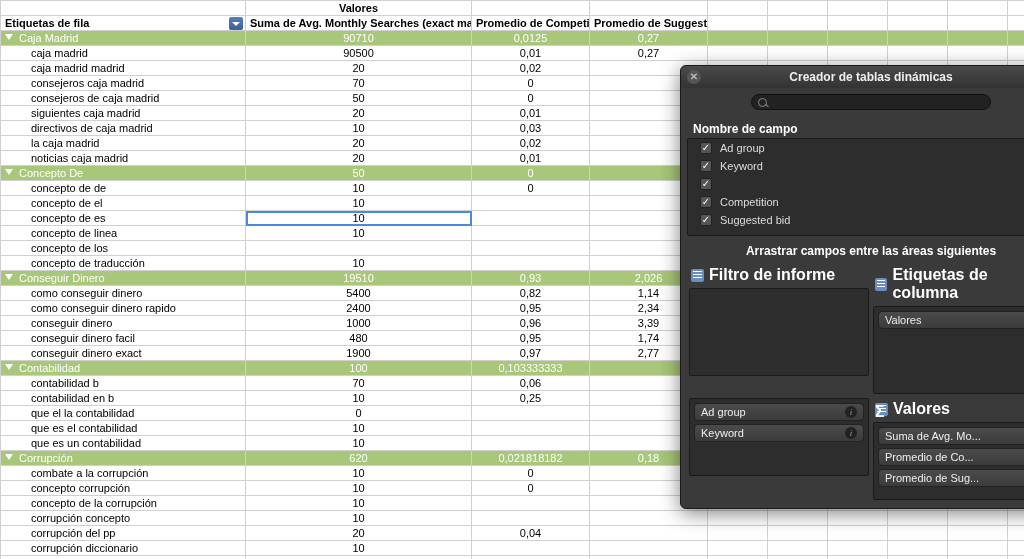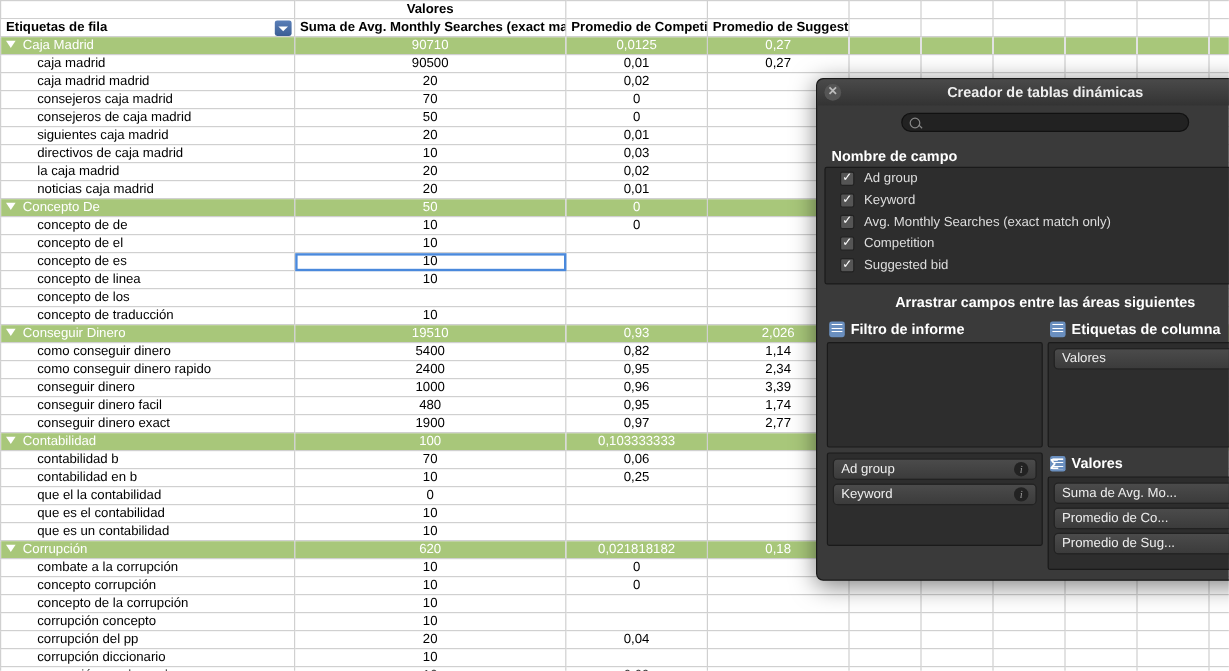--- a/index.html
+++ b/index.html
@@ -205,21 +205,21 @@
     display: flex;
     flex-direction: column;
   }
   .area-header {
     display: flex;
     align-items: center;
     gap: 5px;
     padding: 2px 2px 4px;
     font-weight: bold;
     color: #fff;
-    font-size: 12px;
+    font-size: 16px;
   }
   .area-icon {
     width: 13px; height: 13px;
     background: #6a8fbf;
     border-radius: 2px;
     position: relative;
   }
   .area-icon.rows::before,
   .area-icon.cols::before,
   .area-icon.filter::before,
@@ -750,21 +750,20 @@
       <div class="field-row">
         <span class="checkbox checked"></span>
         <span>Ad group</span>
       </div>
       <div class="field-row">
         <span class="checkbox checked"></span>
         <span>Keyword</span>
       </div>
       <div class="field-row">
         <span class="checkbox checked"></span>
-        <span>Avg. Monthly Searches (exact match only)</span>
       </div>
       <div class="field-row">
         <span class="checkbox checked"></span>
         <span>Competition</span>
       </div>
       <div class="field-row">
         <span class="checkbox checked"></span>
         <span>Suggested bid</span>
       </div>
     </div>

